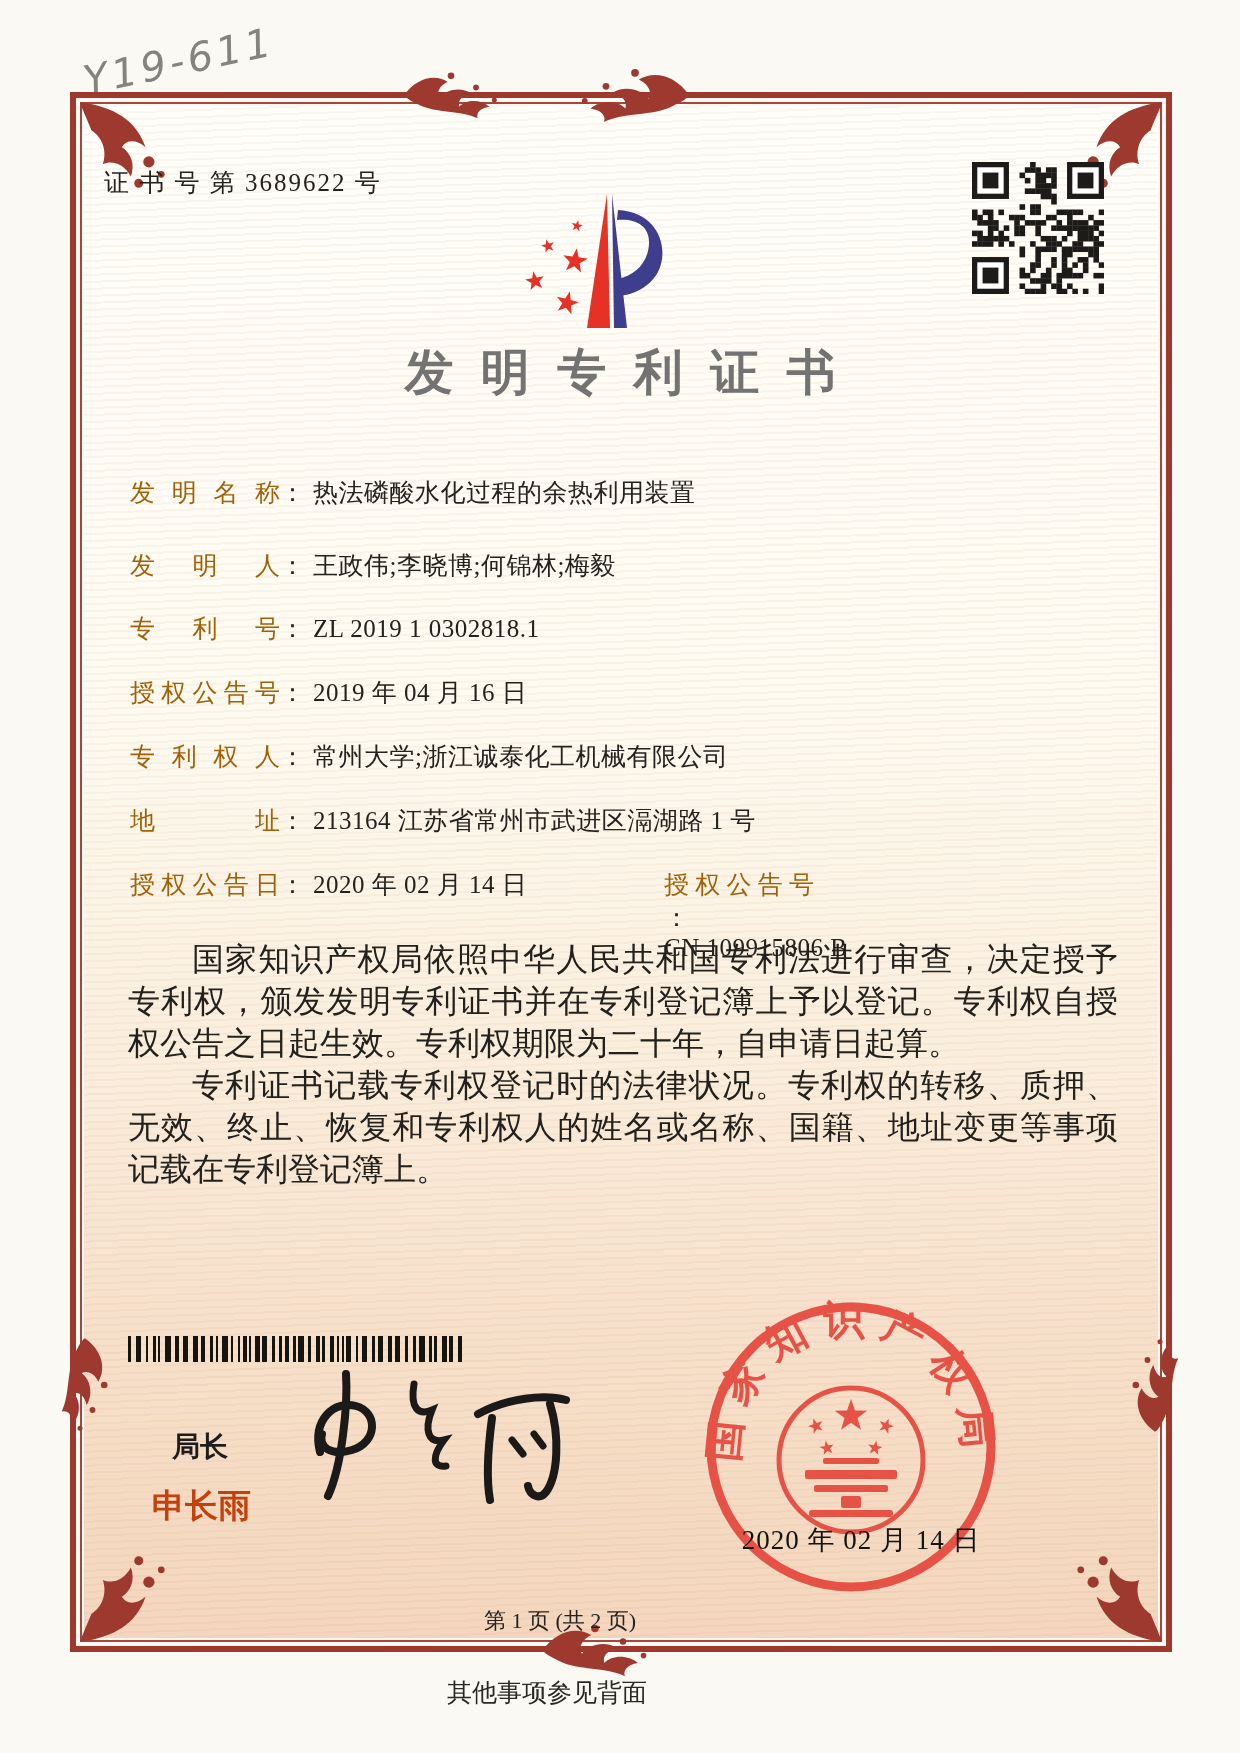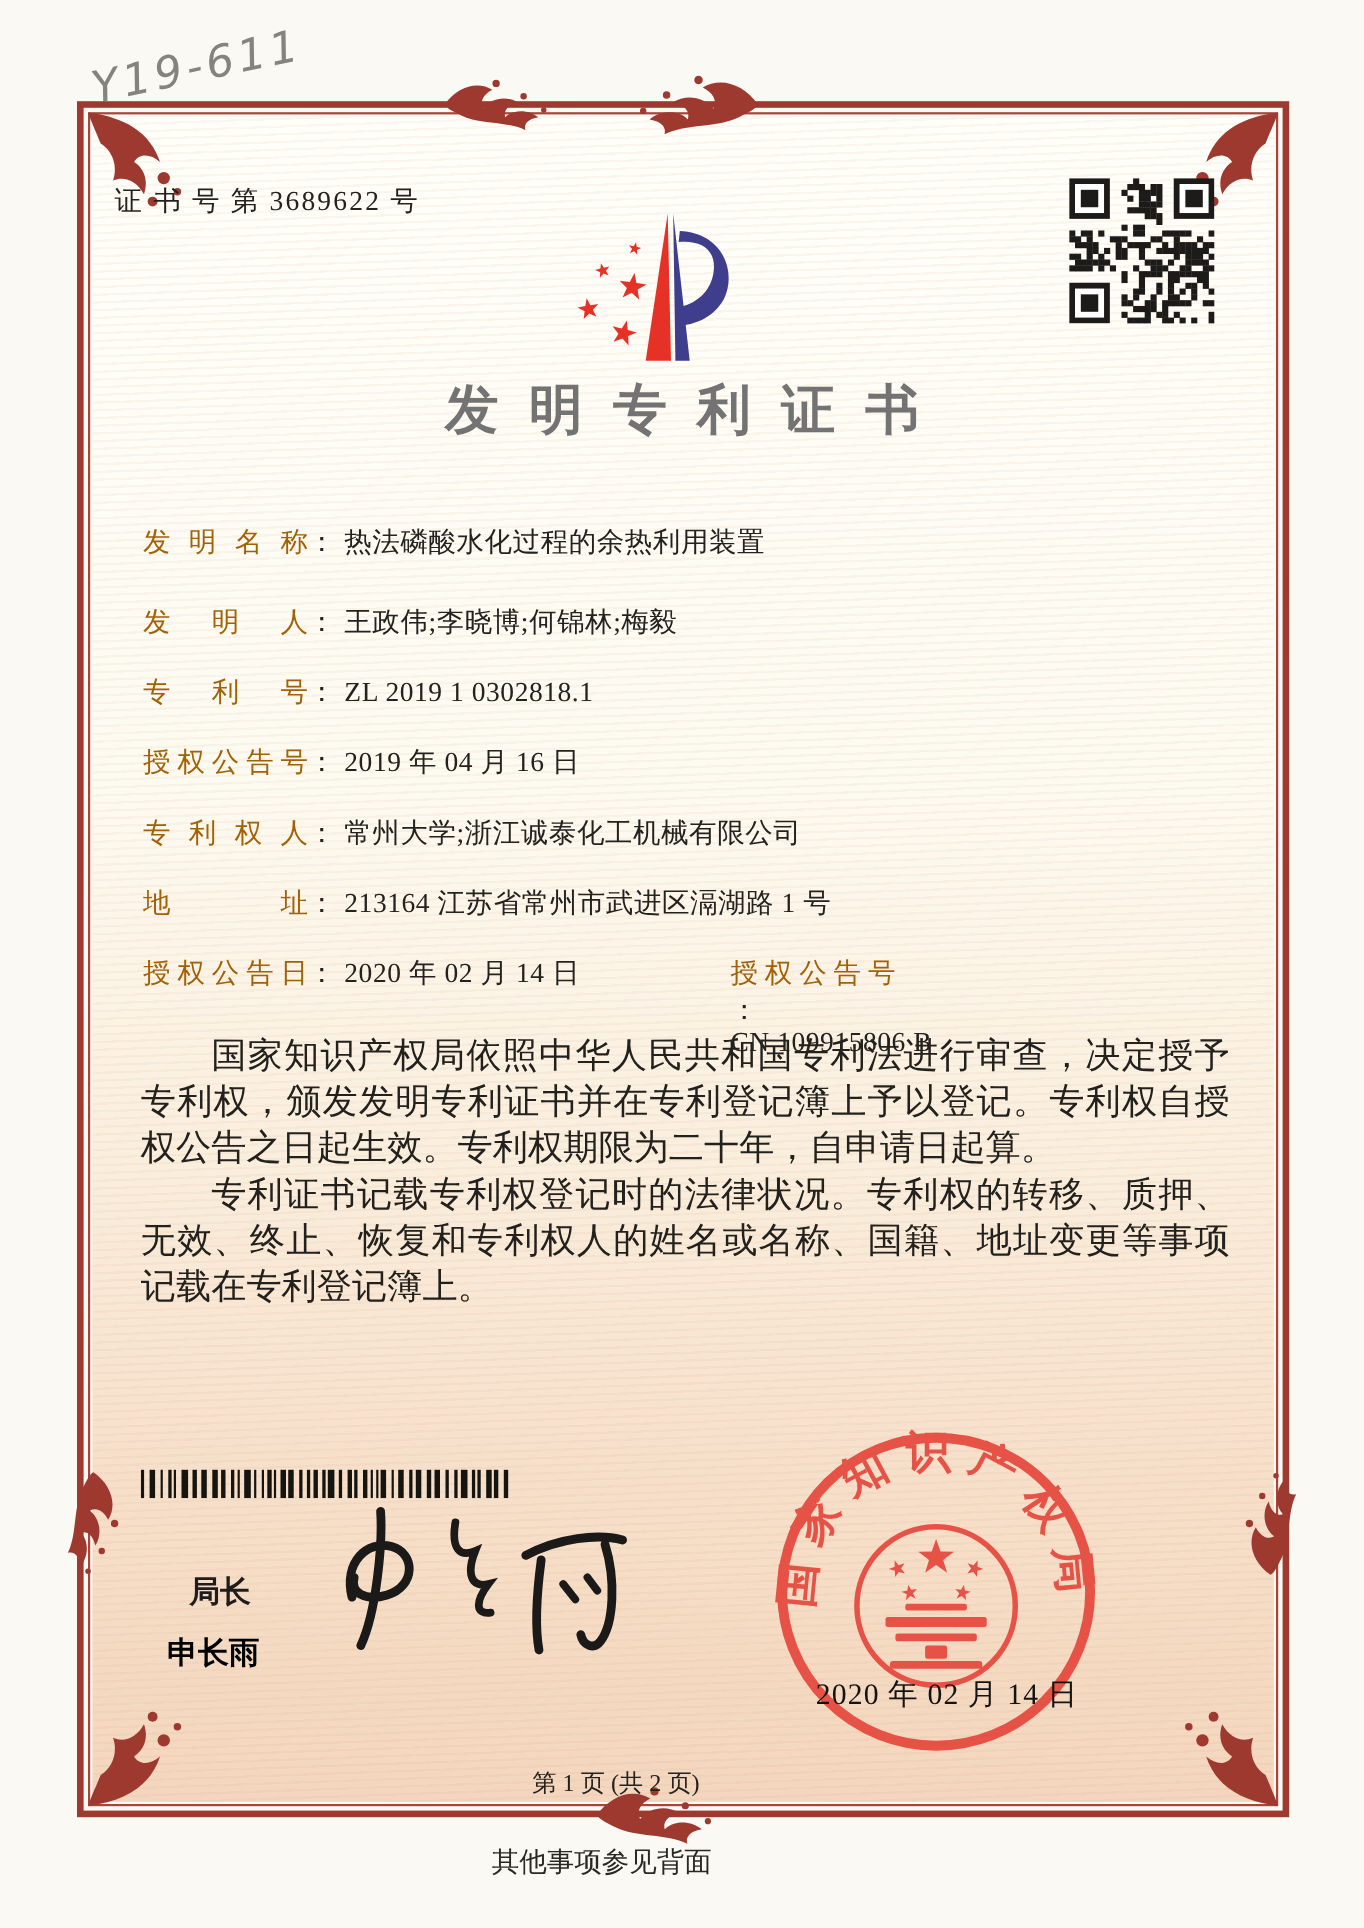--- a/index.html
+++ b/index.html
@@ -38,21 +38,21 @@
   .fcolon{ font-size:25px; margin:0 8px 0 0; }
   .fvalue{ font-size:25px; letter-spacing:0.5px; white-space:nowrap; }
   .grant2{ position:absolute; left:534px; top:0; display:flex; align-items:baseline;flex-direction:column; }
   
   .paras{ position:absolute; left:128px; top:938px; width:990px; z-index:5; }
   .paras p{ margin:0; font-size:32px; line-height:42px; text-align:justify; text-indent:2em; color:#23211d;}
   
   .barcode{ position:absolute; left:128px; top:1336px; z-index:5; }
   
   .sig-role{ position:absolute; left:152px; top:1428px; z-index:6; font-family:"Liberation Sans","DejaVu Sans",sans-serif; font-weight:700; font-size:28px; color:#1f1d1b;margin-left:20px;}
-  .sig-name{ position:absolute; left:152px; top:1484px; z-index:6; font-family:"Liberation Sans","DejaVu Sans",sans-serif; font-weight:700; font-size:28px; color:#000000;}
+  .sig-name{ position:absolute; left:152px; top:1484px; z-index:6; font-family:"Liberation Sans","DejaVu Sans",sans-serif; font-weight:700; font-size:33px; color:#c2410c;}
   .signature{ position:absolute; left:282px; top:1356px; z-index:6; }
   
   .seal{ position:absolute; left:702px; top:1298px; z-index:6; opacity:0.92; }
   .seal-date{ position:absolute; left:716px; top:1522px; width:290px; z-index:7; text-align:center; font-size:27px; color:#141311; letter-spacing:1px;}
   
   .page-info{ position:absolute; left:430px; top:1606px; width:260px; z-index:5; text-align:center; font-size:22px; }
   .back-note{ position:absolute; left:407px; top:1676px; width:280px; z-index:5; text-align:center; font-size:25px; color:#2a2824;}
 </style>
 </head>
 <body>

